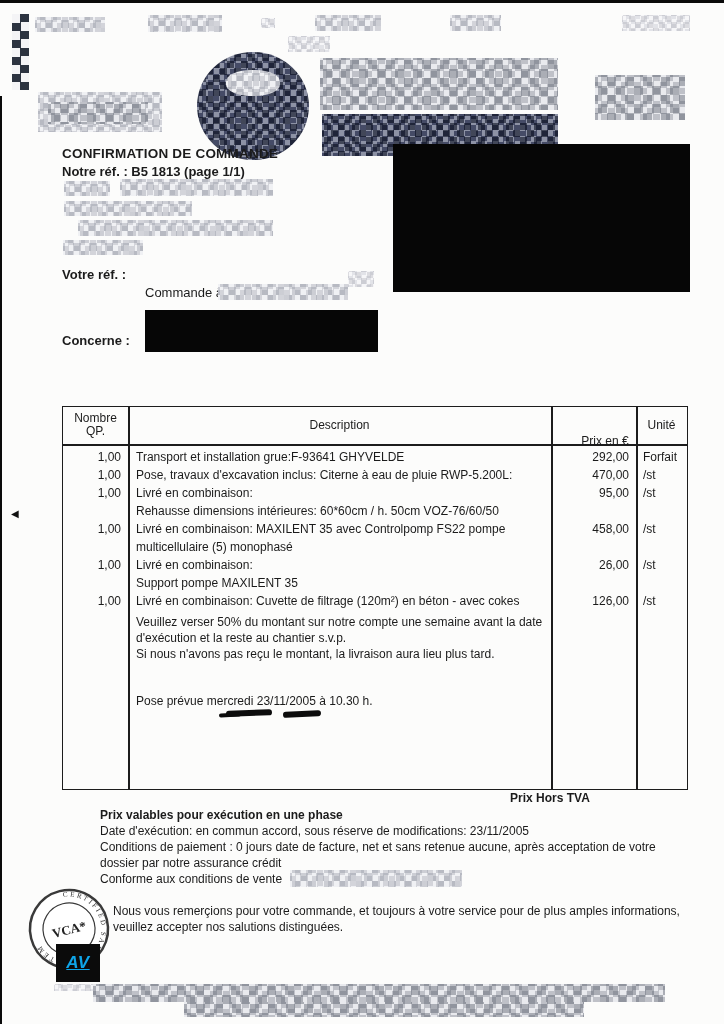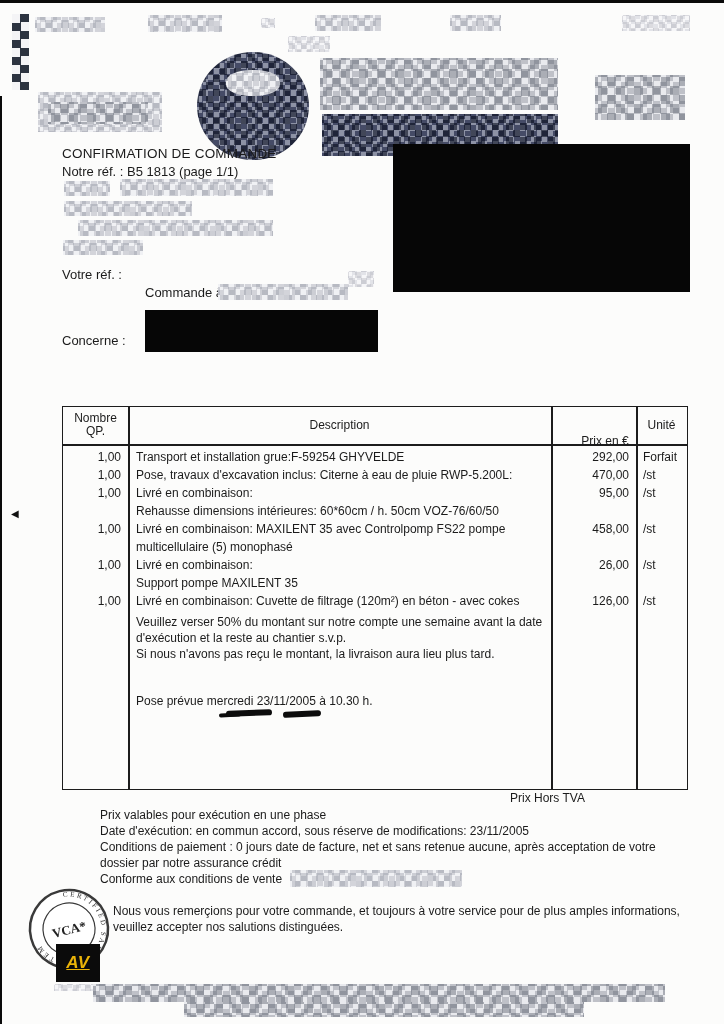--- a/index.html
+++ b/index.html
@@ -30,21 +30,21 @@
       repeating-conic-gradient(rgba(10,14,30,0.55) 0% 25%, rgba(255,255,255,0.06) 0% 50%) 2px 2px/14px 14px,
       repeating-conic-gradient(#39405c 0% 25%, #868b9f 0% 50%) 0 0/11px 11px;
   }
   .checker{
     background: repeating-conic-gradient(#2c3340 0% 25%, #f4f4f6 0% 50%) 0 0/17px 17px;
   }
   .blackbox{background:#060606;}
   .scanline-top{left:0;top:0;width:724px;height:3px;background:#0a0a0a;}
   .scanline-left{left:0;top:96px;width:2px;height:928px;background:#0a0a0a;}
   
-  .b{font-weight:normal;}
+  .b{font-weight:bold;}
   .t14{font-size:13.5px;letter-spacing:.2px;}
   .t13{font-size:13px;}
   .t12{font-size:12px;}
   .line16{line-height:16px;}
   
   .doc-table{
     left:62px; top:406px; width:624px; height:382px;
     border:1.5px solid #1c1c1c; background:transparent;
   }
   .vline{position:absolute; top:0; bottom:0; width:1.5px; background:#1c1c1c;}
@@ -55,21 +55,21 @@
   .c-qty{text-align:right; padding-right:7px;}
   .c-desc{padding-left:8px; white-space:nowrap; overflow:hidden;}
   .c-price{text-align:right; padding-right:7px;}
   .c-unit{padding-left:7px;}
   .notes{position:absolute; left:73px; top:207px; font-size:12px; line-height:16px; width:480px;}
   .pose{position:absolute; left:73px; top:287px; font-size:12px;}
   .scribble{position:absolute; background:#0c0c0c; border-radius:3px;}
   
   .av-box{
     left:56px; top:944px; width:44px; height:38px; background:#0b0b0b;
-    color:#eab308; display:flex; align-items:center; justify-content:center;
+    color:#0ea5e9; display:flex; align-items:center; justify-content:center;
     font-style:italic; font-weight:bold; font-size:17px; letter-spacing:.5px;
     text-decoration:underline;
   }
   .marker{font-size:10px; color:#111;}
 </style>
 </head>
 <body>
 
 <div class="page">
 
@@ -126,21 +126,21 @@
       <div>Nombre</div>
       <div>QP.</div>
     </div>
     <div class="th" style="left:65px;top:12px;width:423px;">Description</div>
     <div class="th" style="left:488px;top:28px;width:108px;">Prix en €</div>
     <div class="th" style="left:573px;top:12px;width:51px;">Unité</div>
 
     <div class="tbody">
       <div class="trow">
         <span class="c-qty">1,00</span>
-        <span class="c-desc">Transport et installation grue:F-59254 GHYVELDE</span>
+        <span class="c-desc">Transport et installation grue:F-93641 GHYVELDE</span>
         <span class="c-price">292,00</span>
         <span class="c-unit">Forfait</span>
       </div>
       <div class="trow">
         <span class="c-qty">1,00</span>
         <span class="c-desc">Pose, travaux d'excavation inclus: Citerne à eau de pluie RWP-5.200L:</span>
         <span class="c-price">470,00</span>
         <span class="c-unit">/st</span>
       </div>
       <div class="trow">

